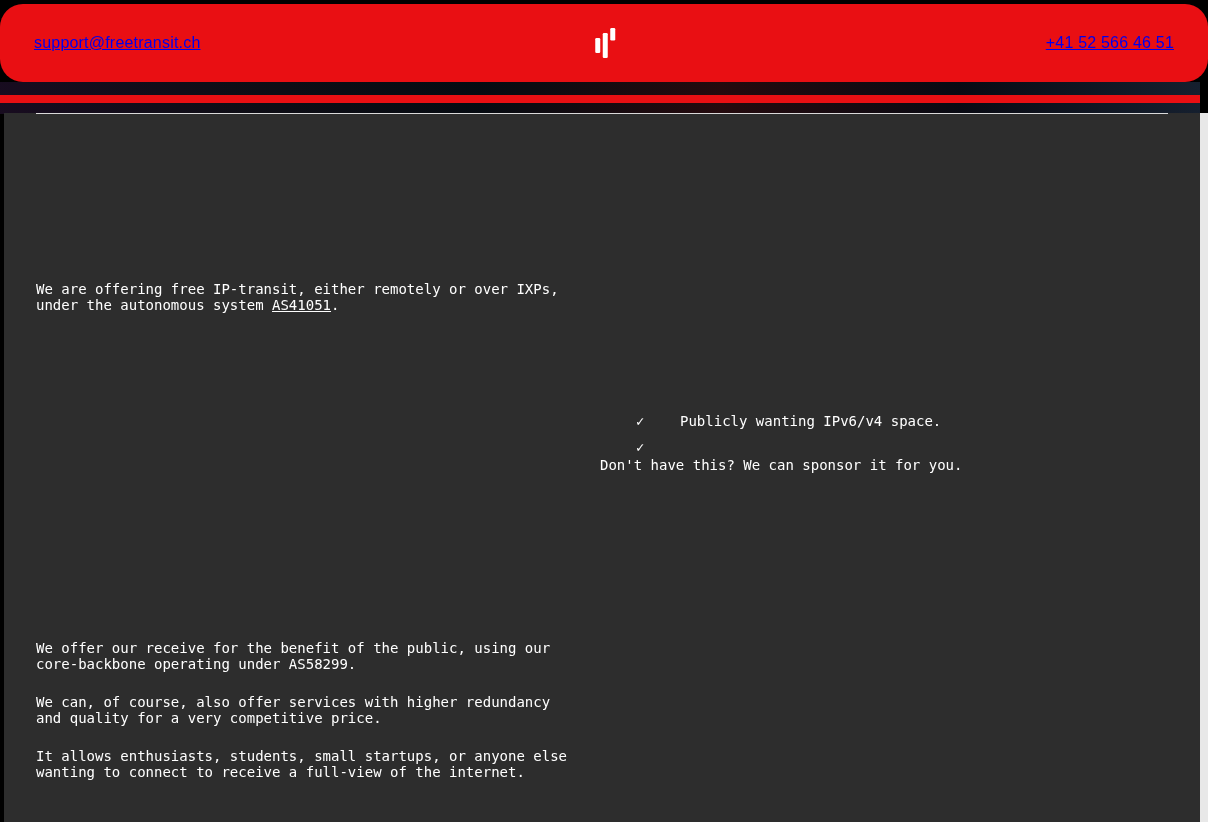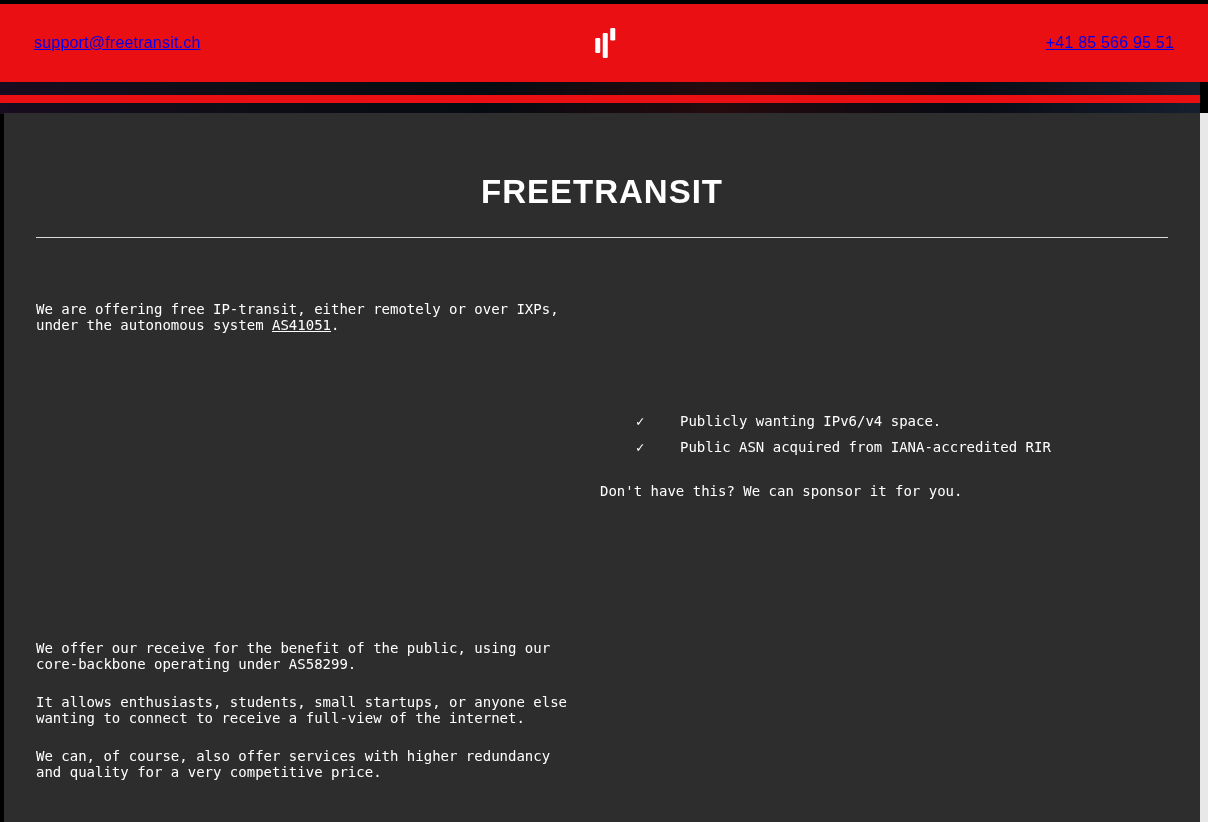--- a/index.html
+++ b/index.html
@@ -20,20 +20,21 @@
     left: 0;
     right: 0;
     height: 78px;
     background: #e90f13;
     color: #ffffff;
     display: flex;
     align-items: center;
     justify-content: space-between;
     padding: 0 34px;
     box-sizing: border-box;
+    border-radius: 23px;
   }
   .red-under {
     position: absolute;
     left: 0;
     right: 8px;
     top: 95px;
     height: 8px;
     background: #e90f13;
   }
   .red-banner .contact {
@@ -76,21 +77,21 @@
   }
   .mono-block {
     font-family: "Consolas", "Menlo", "DejaVu Sans Mono", monospace;
     font-size: 14px;
     line-height: 16px;
     color: #ffffff;
     white-space: normal;
   }
   .intro {
     position: absolute;
-    top: 188px;
+    top: 168px;
     left: 32px;
     width: 548px;
   }
   .intro a {
     color: #ffffff;
     text-decoration: underline;
   }
   .req {
     position: absolute;
     top: 300px;
@@ -155,48 +156,46 @@
 
 <div class="red-banner">
   <a class="contact" href="#">support@freetransit.ch</a>
   <span class="logo">
     <svg viewBox="0 0 24 24" width="30" height="30">
       <rect x="5" y="8" width="4" height="12" rx="1" fill="#ffffff"></rect>
       <rect x="11" y="4" width="4" height="20" rx="1" fill="#ffffff"></rect>
       <rect x="17" y="0" width="4" height="10" rx="1" fill="#ffffff"></rect>
     </svg>
   </span>
-  <a class="contact" href="#">+41 85 566 95 51</a>
+  <a class="contact" href="#">+41 52 566 46 51</a>
 </div>
 <div class="red-under"></div>
 
 <div class="scroller"></div>
 
 <div class="main-dark">
 
-  <h1 class="page-title">FREETRANSIT</h1>
   <hr class="divider">
 
   <div class="mono-block intro">
     <span>We are offering free IP-transit, either remotely or over IXPs, under the autonomous system </span><a href="#">AS41051</a><span>.</span>
   </div>
 
   <div class="mono-block req">
     <ul class="reqlist">
       <li>
         <span class="check">✓</span>
         <span>Publicly wanting IPv6/v4 space.</span>
       </li>
       <li>
         <span class="check">✓</span>
-        <span>Public ASN acquired from IANA-accredited RIR</span>
       </li>
     </ul>
     <div class="sponsor">Don't have this? We can sponsor it for you.</div>
   </div>
 
   <div class="mono-block about">
     <p>We offer our receive for the benefit of the public, using our core-backbone operating under AS58299.</p>
+    <p>We can, of course, also offer services with higher redundancy and quality for a very competitive price.</p>
     <p>It allows enthusiasts, students, small startups, or anyone else wanting to connect to receive a full-view of the internet.</p>
-    <p>We can, of course, also offer services with higher redundancy and quality for a very competitive price.</p>
   </div>
 
 </div>
 
 </body></html>

